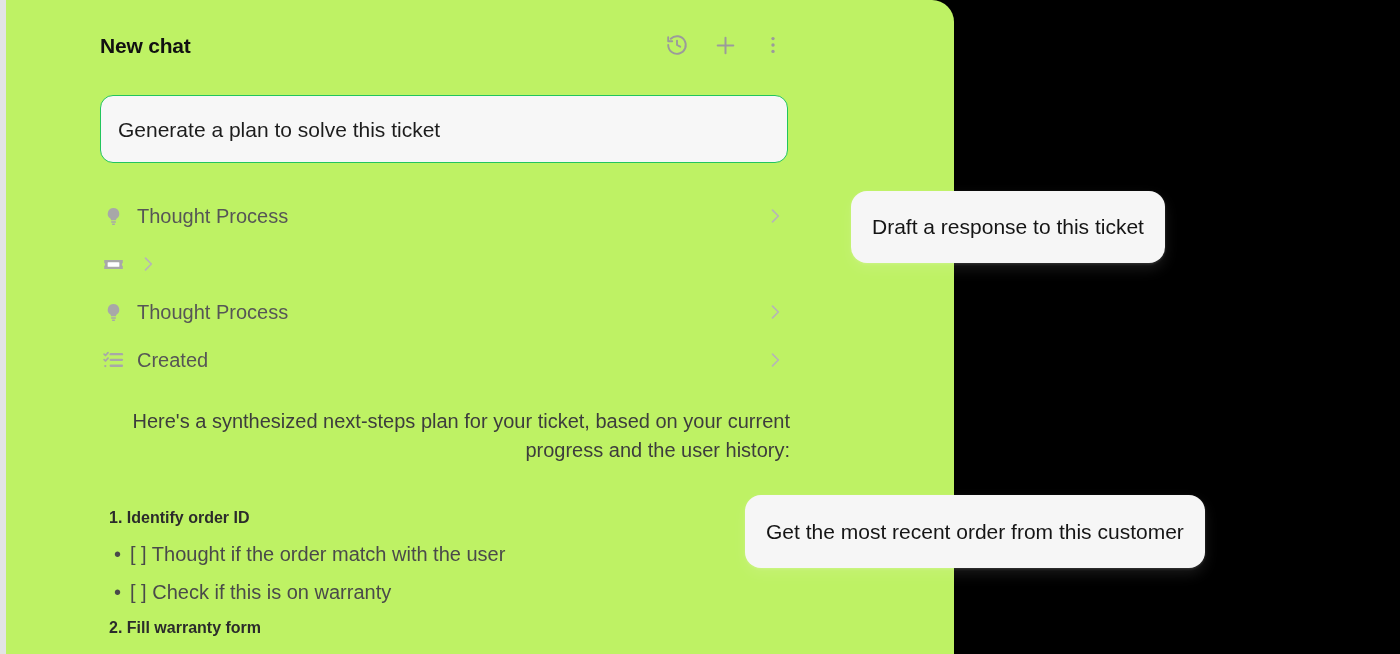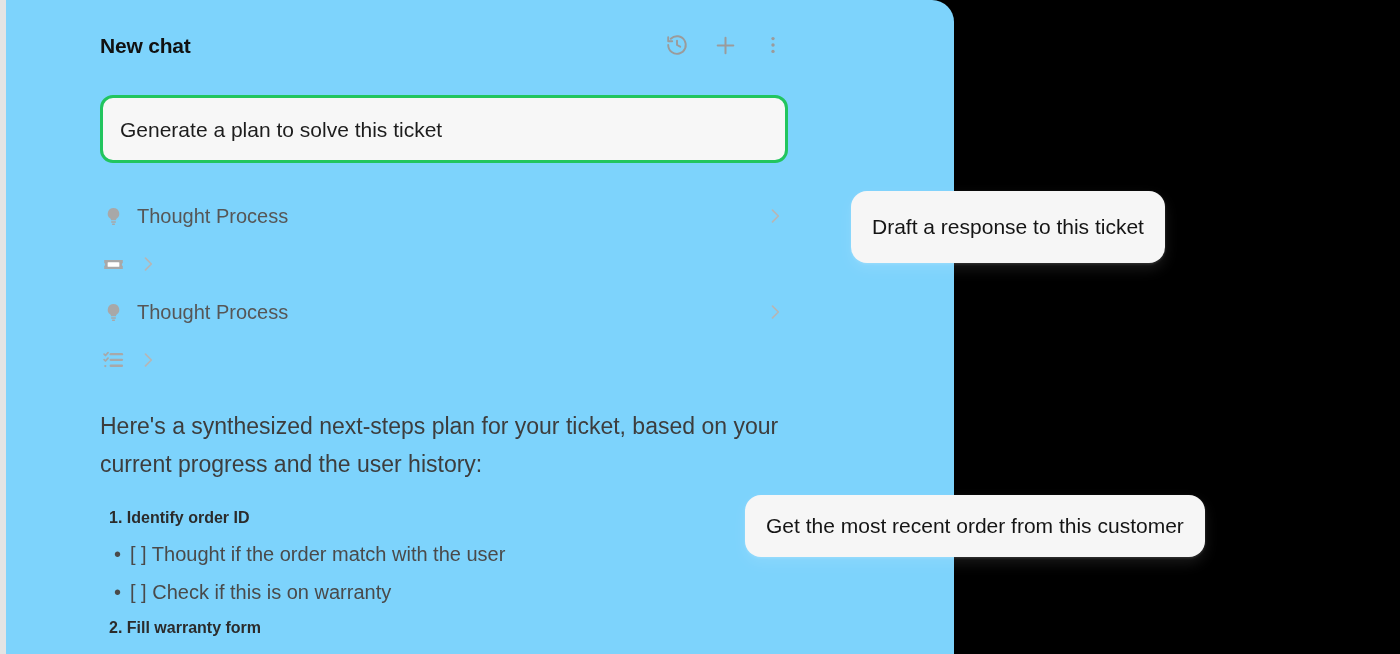--- a/index.html
+++ b/index.html
@@ -29,21 +29,21 @@
     z-index: 1;
   }
 
   
   .chat-panel {
     position: absolute;
     left: 6px;
     top: 0;
     width: 948px;
     height: 654px;
-    background: #7dd3fc;
+    background: #bef264;
     border-top-right-radius: 22px;
     overflow: hidden;
     z-index: 2;
   }
 
   
   .panel-header {
     position: absolute;
     left: 0; top: 0;
     width: 820px;
@@ -77,21 +77,21 @@
   .hdr-icon svg { display: block; }
 
   
   .prompt-box {
     position: absolute;
     left: 94px;
     top: 95px;
     width: 688px;
     height: 68px;
     background: #f7f7f7;
-    border: 3px solid #22c55e;
+    border: 1px solid #22c55e;
     border-radius: 13px;
     display: flex;
     align-items: center;
     padding: 0 17px;
   }
   .prompt-text {
     font-size: 21px;
     color: #1d1d1d;
     line-height: 1;
   }
@@ -136,23 +136,24 @@
     margin-right: 2px;
   }
   .step-chevron svg { display: block; }
 
   
   .body-text {
     position: absolute;
     left: 94px;
     top: 407px;
     width: 690px;
-    font-size: 23px;
-    line-height: 38px;
+    font-size: 20px;
+    line-height: 29px;
     color: #3d3d3d;
+    text-align: right;
   }
 
   
   .plan {
     position: absolute;
     left: 94px;
     top: 501px;
     width: 690px;
   }
   .plan-step {
@@ -190,21 +191,21 @@
     color: #151515;
     white-space: nowrap;
     cursor: pointer;
     box-shadow: 0 6px 14px rgba(255,255,255,0.10),
                 0 1px 3px rgba(255,255,255,0.16);
     z-index: 5;
     justify-content: flex-end;
   }
   .chip-1 { left: 851px; top: 191px; height: 72px; }
   .chip-2 { left: 986px; top: 340px; height: 70px; }
-  .chip-3 { left: 745px; top: 495px; height: 62px; }
+  .chip-3 { left: 745px; top: 495px; height: 73px; }
 </style>
 </head>
 <body>
 
 <div id="root">
 
   <div class="left-gutter"></div>
 
   <div class="chat-panel">
 
@@ -290,20 +291,21 @@
         <span class="step-icon">
           <svg width="22" height="22" viewBox="0 0 24 24" fill="none" stroke="currentColor" stroke-width="1.9" stroke-linecap="round" stroke-linejoin="round">
             <polyline points="2.3,5.6 3.8,7.1 6.6,4"></polyline>
             <polyline points="2.3,11.6 3.8,13.1 6.6,10"></polyline>
             <circle cx="3.6" cy="18.6" r="1.25" fill="currentColor" stroke="none"></circle>
             <line x1="9.6" y1="5.6" x2="21.7" y2="5.6" stroke-width="2.6"></line>
             <line x1="9.6" y1="11.8" x2="21.7" y2="11.8" stroke-width="2.6"></line>
             <line x1="9.6" y1="18.3" x2="21.7" y2="18.3" stroke-width="2.6"></line>
           </svg>
         </span>
+        <span class="step-label">Created</span>
         <span class="step-chevron">
           <svg width="20" height="20" viewBox="0 0 24 24" fill="none" stroke="currentColor" stroke-width="2.1" stroke-linecap="round" stroke-linejoin="round">
             <polyline points="9,5 16,12 9,19"></polyline>
           </svg>
         </span>
       </div>
 
     </div>
 
     <div class="body-text">Here's a synthesized next-steps plan for your ticket, based on your current progress and the user history:</div>

